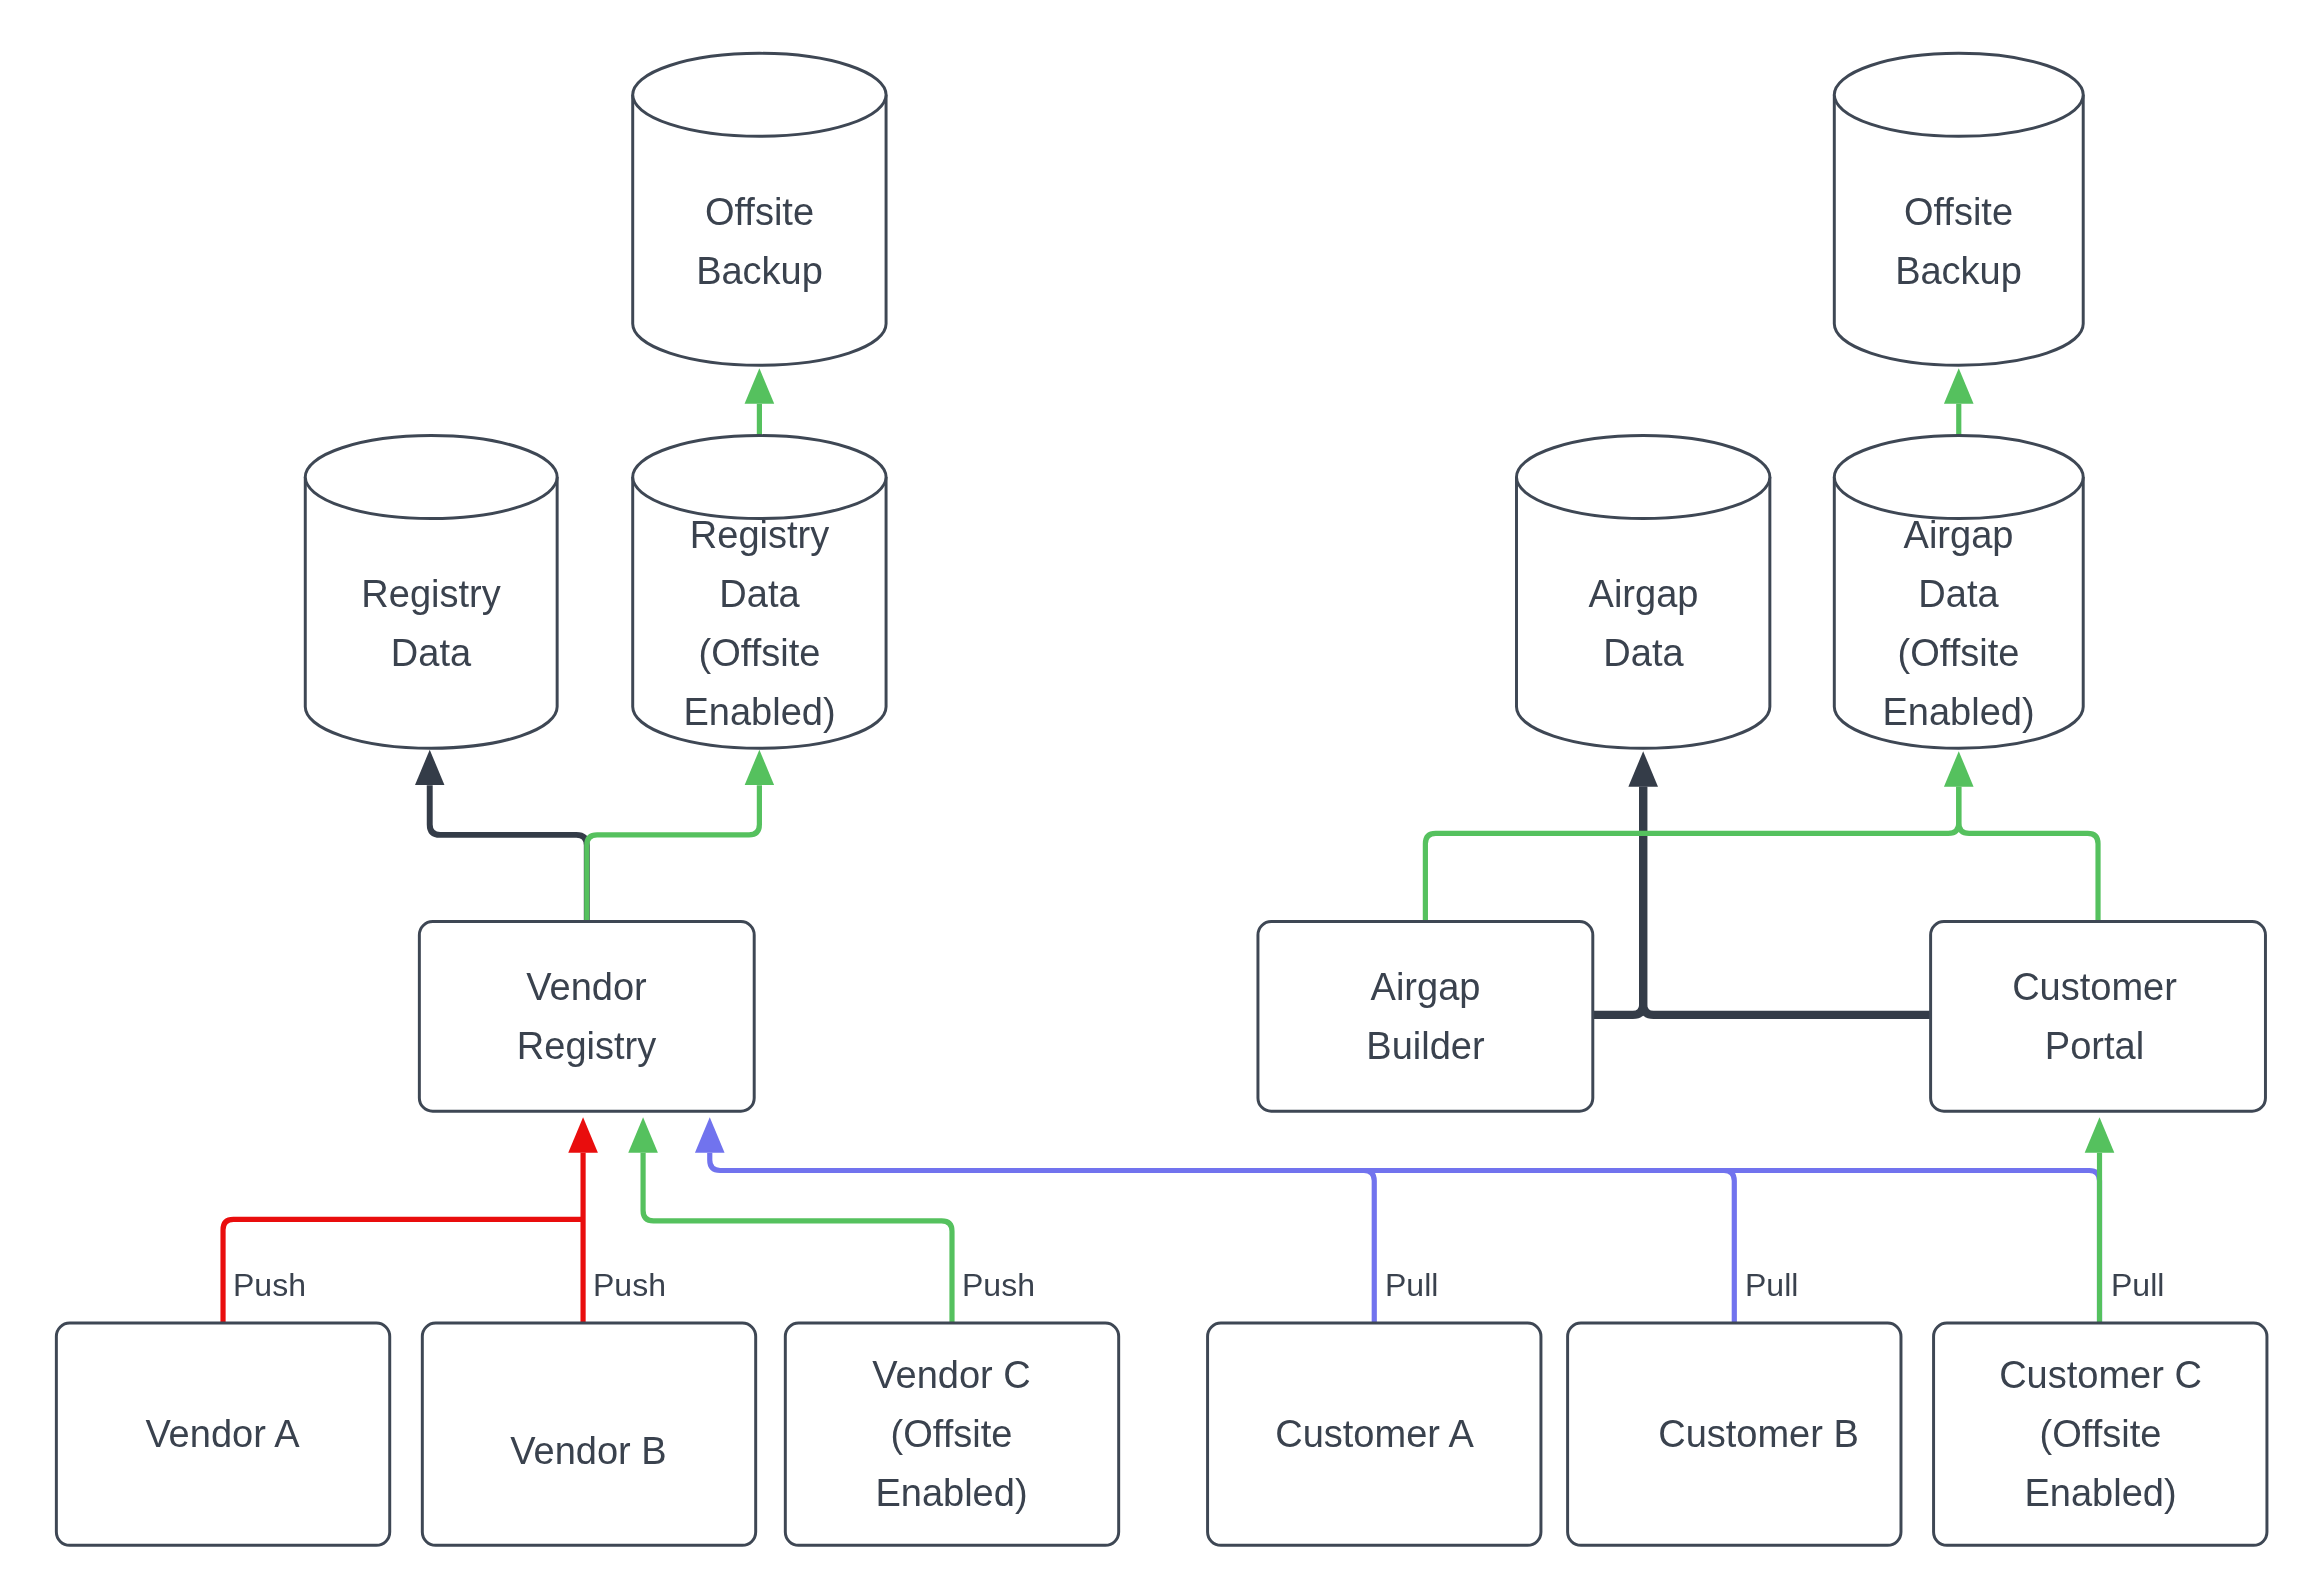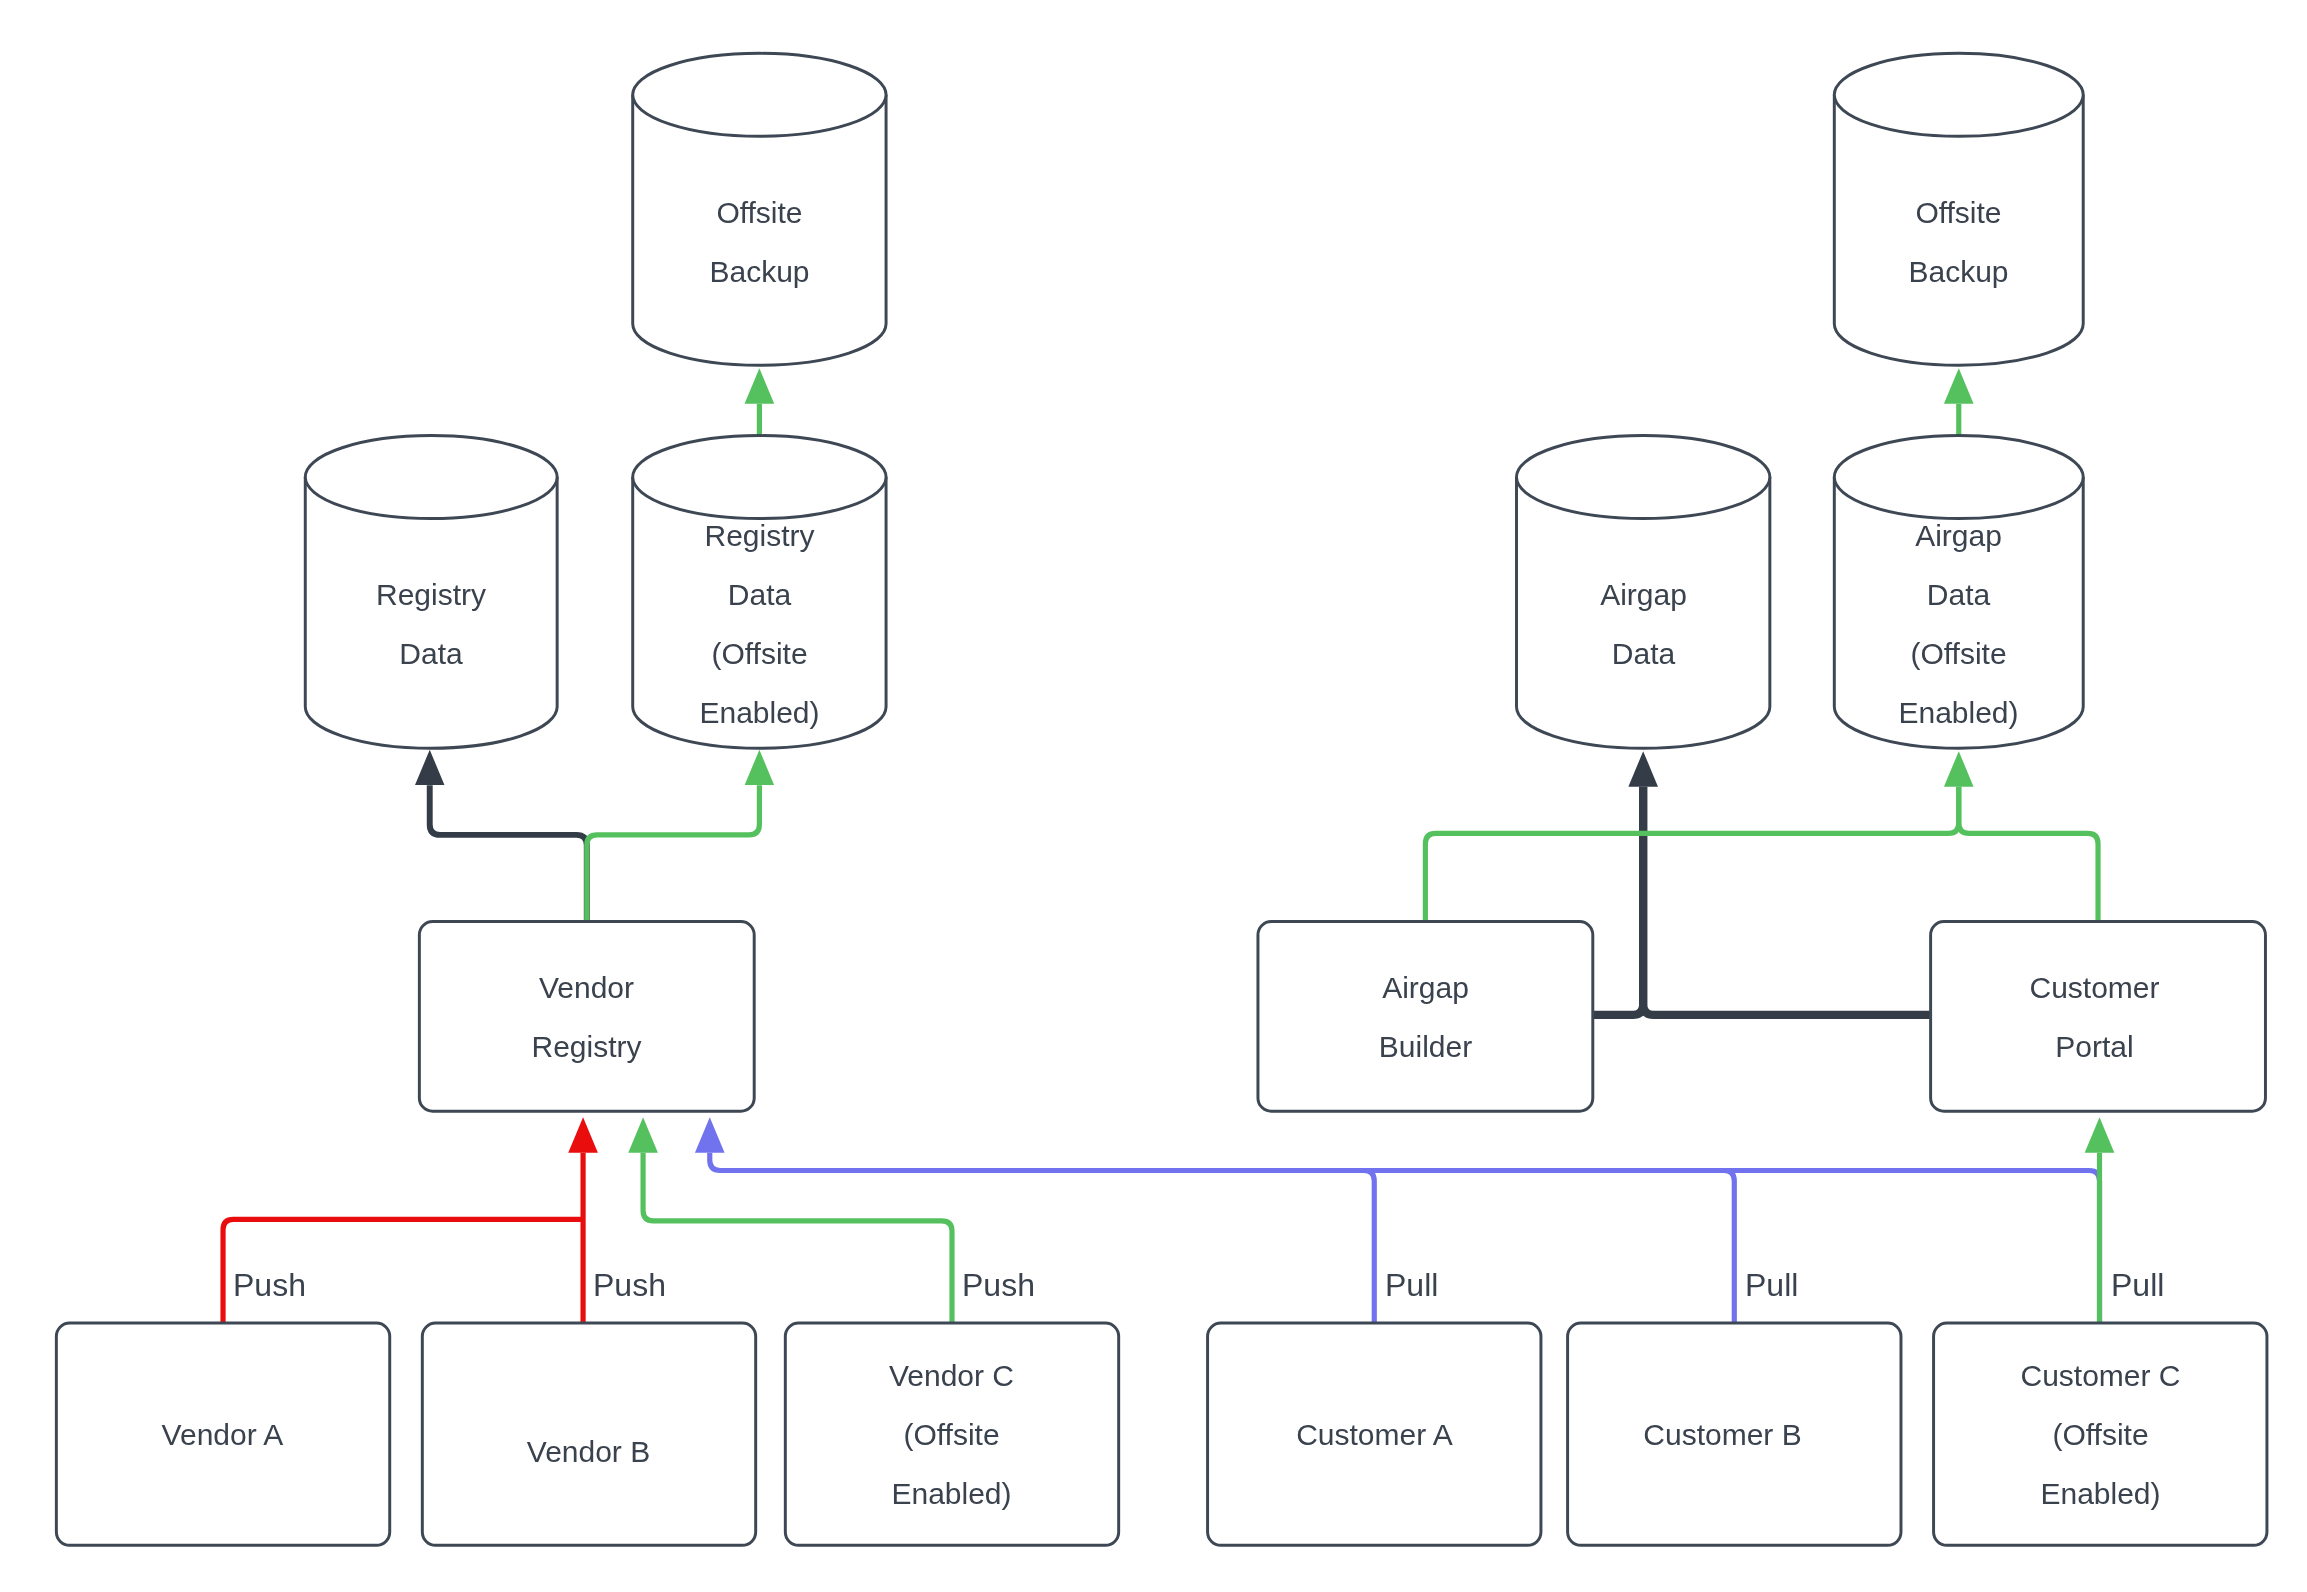--- a/index.html
+++ b/index.html
@@ -13,21 +13,21 @@
   .edge{fill:none;stroke-linejoin:round;}
   .e-red{stroke:var(--red);stroke-width:7;}
   .e-green{stroke:var(--green);stroke-width:7;}
   .e-blue{stroke:var(--blue);stroke-width:7;}
   .e-dark{stroke:var(--dark);stroke-width:8;}
   .e-dark-thick{stroke:var(--dark);stroke-width:11;}
   .m-red{fill:var(--red);} .m-green{fill:var(--green);} .m-blue{fill:var(--blue);} .m-dark{fill:var(--dark);}
   .node-shape{fill:var(--node_fill);stroke:var(--node_border);stroke-width:4;}
   .label{
     position:absolute;display:flex;align-items:center;justify-content:center;
-    text-align:center;color:var(--text);font-size:30px;line-height:59px;
+    text-align:center;color:var(--text);font-size:38px;line-height:59px;
     white-space:pre-line;pointer-events:none;
   }
   .edge-label{
     position:absolute;height:59px;line-height:59px;color:var(--text);
     font-size:32px;white-space:nowrap;
   }
 </style>
 </head>
 <body>
 
@@ -138,21 +138,21 @@
 Builder</div>
   <div class="label" style="left:1895px;top:922px;width:399px;height:190px;">Customer
 Portal</div>
 
   <div class="label" style="left:56px;top:1323px;width:333px;height:222px;">Vendor A</div>
   <div class="label" style="left:422px;top:1323px;width:333px;height:222px;margin-top:17px;">Vendor B</div>
   <div class="label" style="left:785px;top:1323px;width:333px;height:222px;border-radius:7px;">Vendor C
 (Offsite
 Enabled)</div>
   <div class="label" style="left:1208px;top:1323px;width:333px;height:222px;">Customer A</div>
-  <div class="label" style="left:1556px;top:1323px;width:333px;height:222px;">Customer B</div>
+  <div class="label" style="left:1592px;top:1323px;width:333px;height:222px;">Customer B</div>
   <div class="label" style="left:1934px;top:1323px;width:333px;height:222px;">Customer C
 (Offsite
 Enabled)</div>
 
   <div class="edge-label" style="left:233px;top:1256px;">Push</div>
   <div class="edge-label" style="left:593px;top:1256px;">Push</div>
   <div class="edge-label" style="left:962px;top:1256px;">Push</div>
   <div class="edge-label" style="left:1385px;top:1256px;">Pull</div>
   <div class="edge-label" style="left:1745px;top:1256px;">Pull</div>
   <div class="edge-label" style="left:2111px;top:1256px;">Pull</div>

